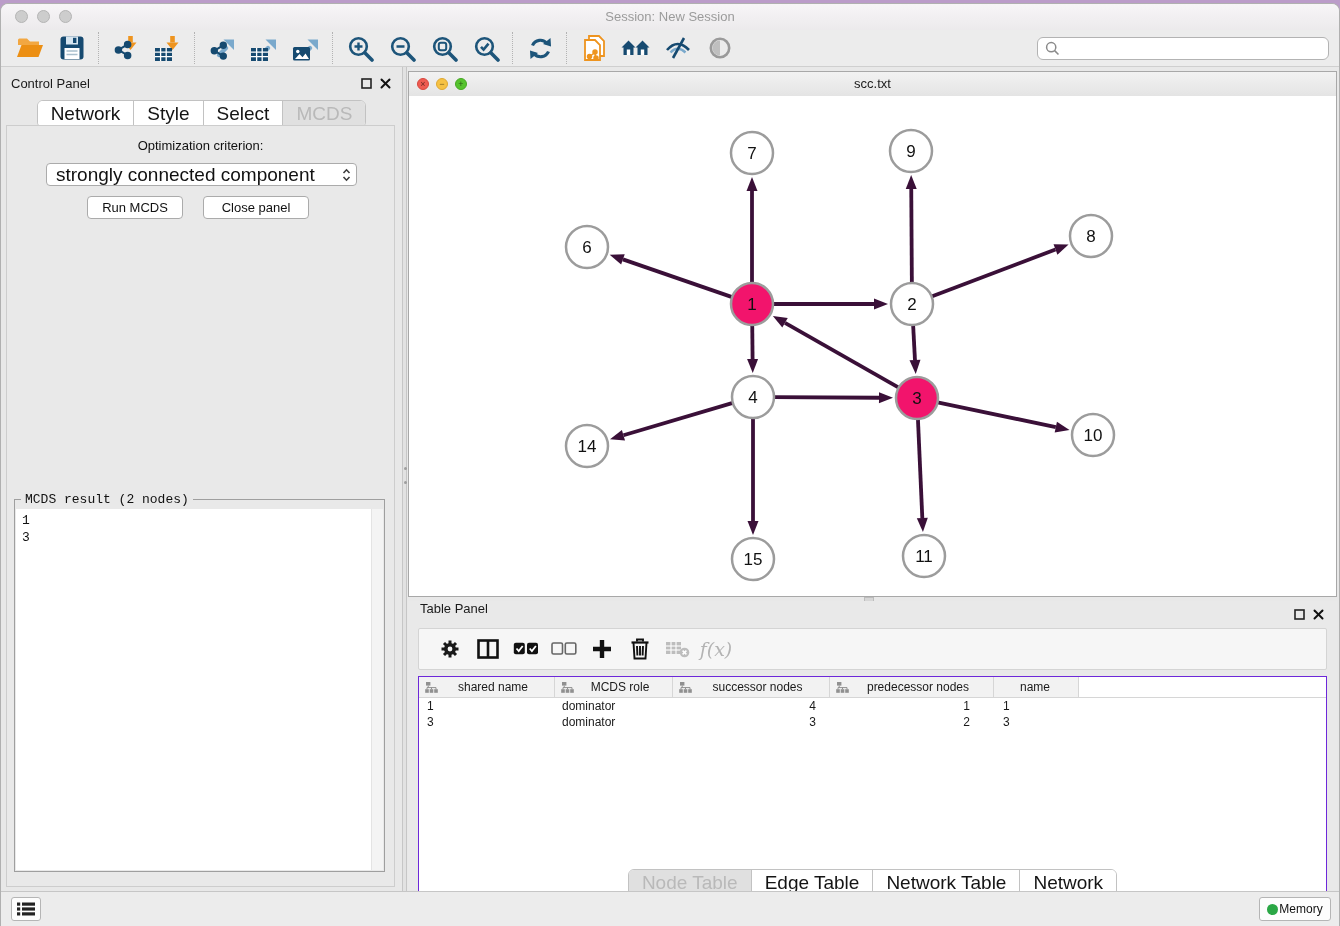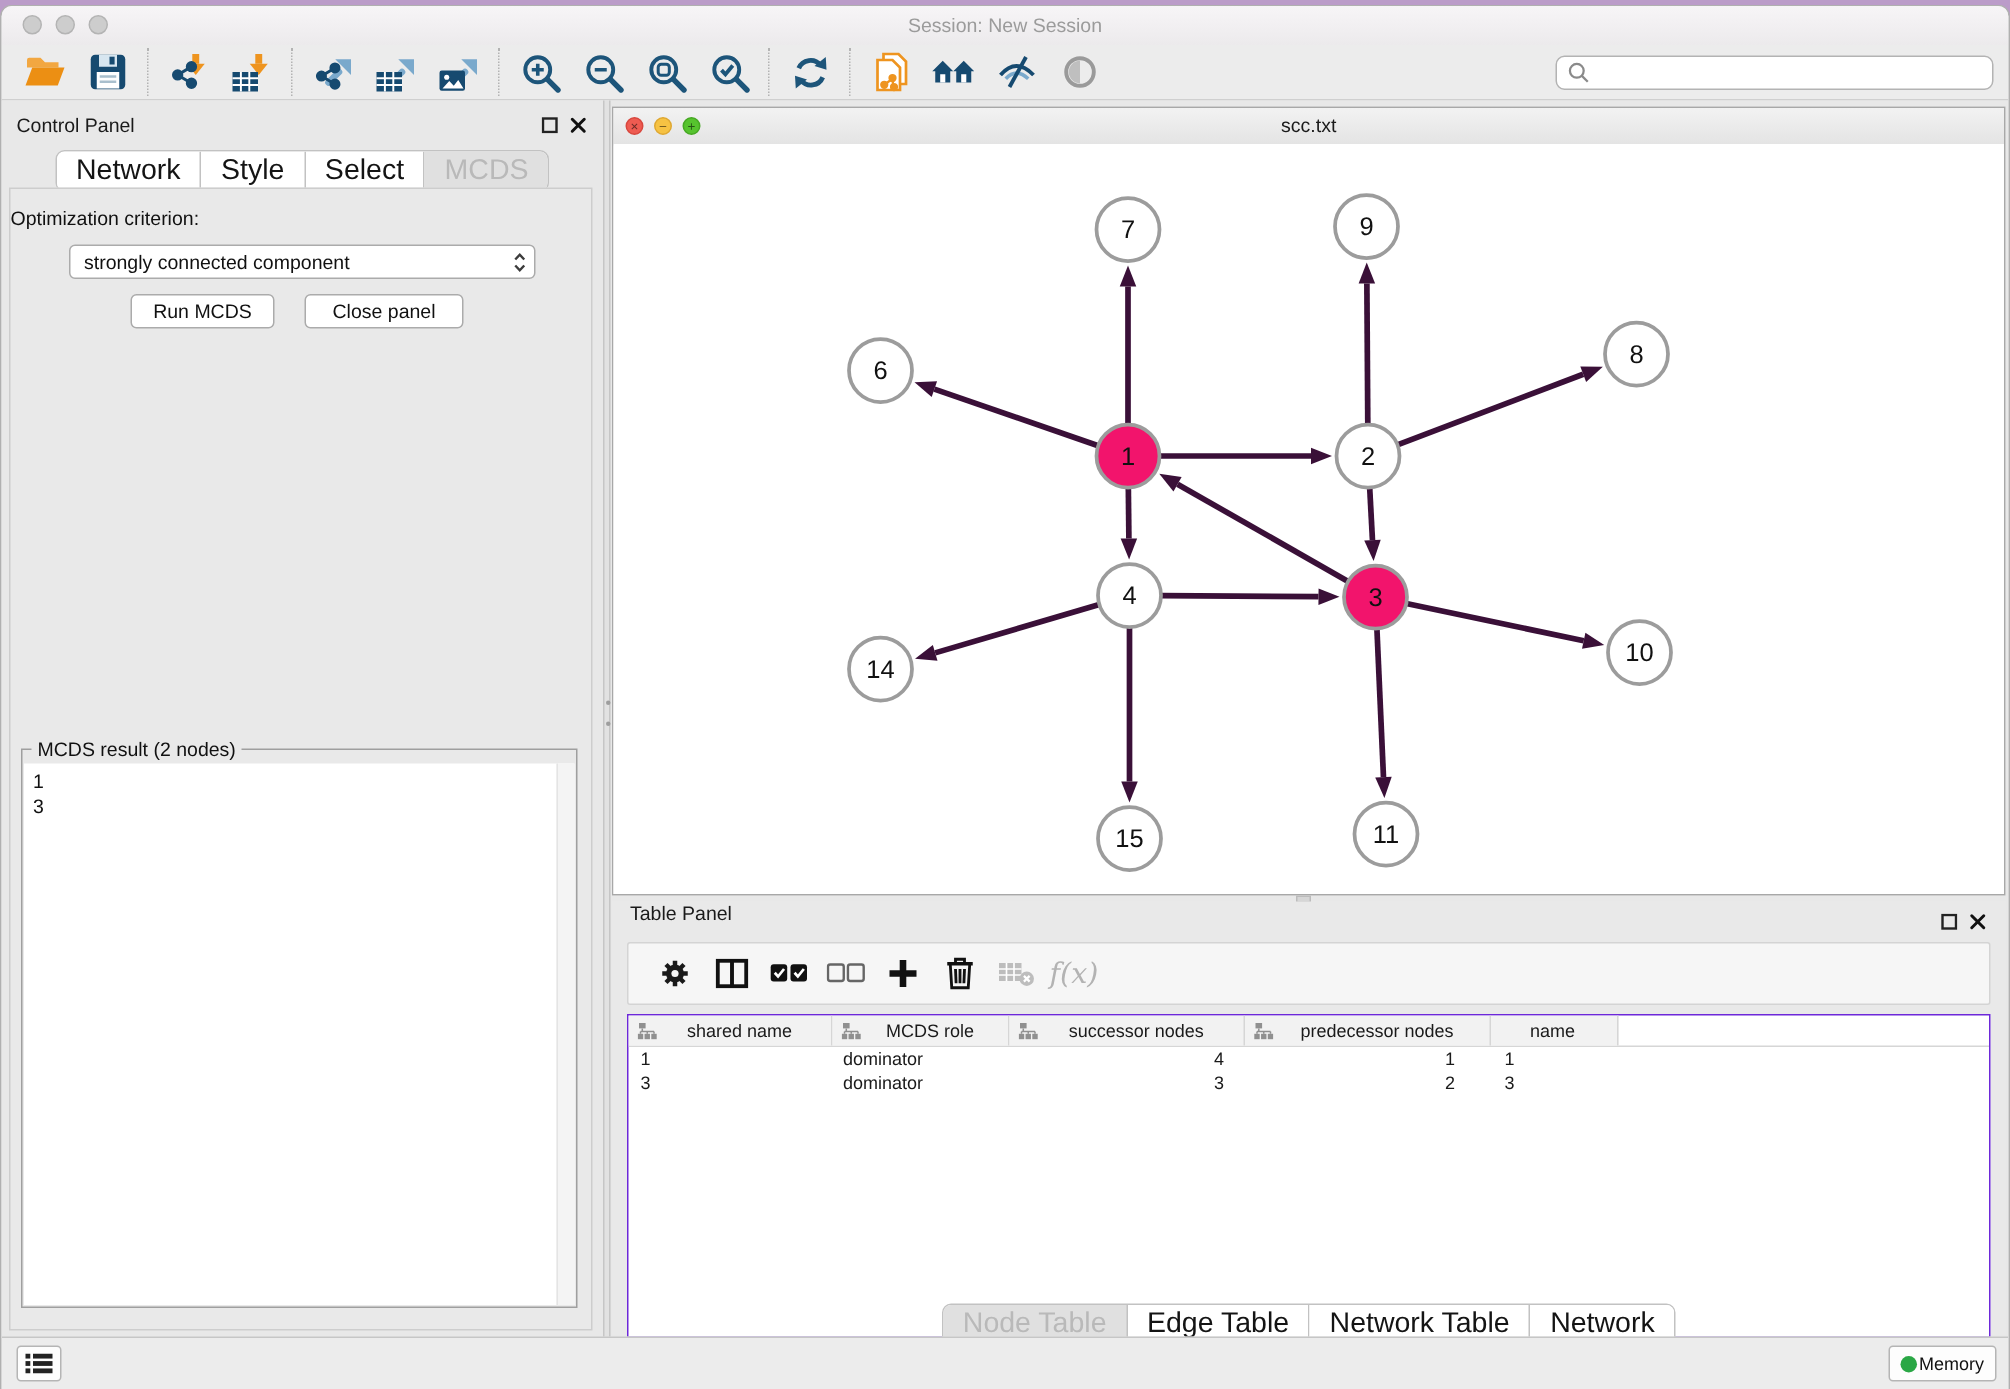--- a/index.html
+++ b/index.html
@@ -24,27 +24,27 @@
   .cp-title{position:absolute;left:10px;top:9px;font-size:13px;color:#1a1a1a;}
   .panel-ico{position:absolute;cursor:default;}
   .cp-float{right:30px;top:11px;}
   .cp-close{right:11px;top:11px;}
   .cp-tabs{position:absolute;top:33px;left:0;right:0;display:flex;justify-content:center;}
   .seg{display:inline-flex;border:1px solid #c2c2c2;border-radius:6px;overflow:hidden;background:#fff;}
   .seg-btn{padding:5px 13px;font-size:19px;background:#fff;color:#141414;border-right:1px solid #c2c2c2;line-height:16px;cursor:default;}
   .seg-btn:last-child{border-right:none;}
   .seg-selected{background:#e0e0e0;color:#b9b9b9;}
   .cp-content{position:absolute;left:5px;top:58px;width:389px;bottom:5px;background:#e9e9e9;border:1px solid #cdcdcd;box-sizing:border-box;}
-  .opt-label{margin-top:12px;text-align:left;font-size:13px;color:#111;}
-  .combo{position:absolute;left:39px;top:37px;width:311px;height:23px;background:#fff;border:1px solid #ababab;border-radius:4px;display:flex;align-items:center;box-sizing:border-box;padding-left:9px;font-size:13px;color:#111;}
+  .opt-label{margin-top:12px;text-align:center;font-size:13px;color:#111;}
+  .combo{position:absolute;left:39px;top:37px;width:311px;height:23px;background:#fff;border:1px solid #ababab;border-radius:4px;display:flex;align-items:center;box-sizing:border-box;padding-left:9px;font-size:19px;color:#111;}
   .combo .chev{margin-left:auto;margin-right:5px;display:flex;align-items:center;}
   .cp-btn{position:absolute;top:70px;height:23px;background:#fff;border:1px solid #ababab;border-radius:4px;font-size:13px;color:#111;display:flex;align-items:center;justify-content:center;box-sizing:border-box;cursor:default;font-family:"Liberation Sans",sans-serif;}
   .btn-run{left:80px;width:96px;}
   .btn-close{left:196px;width:106px;}
-  .groupbox{position:absolute;left:7px;right:9px;top:373px;bottom:14px;border:1px solid #9f9f9f;background:#e9e9e9;}
+  .groupbox{position:absolute;left:7px;right:9px;top:373px;bottom:14px;border:1px solid #9f9f9f;background:#e9e9e9;font-family:Liberation Mono, monospace;}
   .gb-legend{position:absolute;top:-8px;left:6px;background:#e9e9e9;padding:0 4px;font-size:13px;color:#111;}
   .gb-inner{position:absolute;left:1px;right:1px;top:9px;bottom:1px;background:#fff;}
   .result-lines{white-space:pre;font-size:13px;line-height:17px;padding:3px 0 0 6px;color:#111;}
   .gb-track{position:absolute;right:0;top:0;bottom:0;width:11px;background:#f4f4f4;border-left:1px solid #e4e4e4;}
   
   .vsplit{position:absolute;left:401px;width:5px;top:0;bottom:0;background:#e2e2e2;border-left:1px solid #c6c6c6;border-right:1px solid #c6c6c6;box-sizing:border-box;}
   .vs-dot{position:absolute;left:1px;width:3px;height:3px;background:#9e9e9e;border-radius:50%;}
   
   .work{position:absolute;left:406px;right:0;top:0;bottom:0;}
   .net-window{position:absolute;left:1px;right:2px;top:4px;height:526px;border:1px solid #a8a8a8;background:#fff;box-sizing:border-box;}

